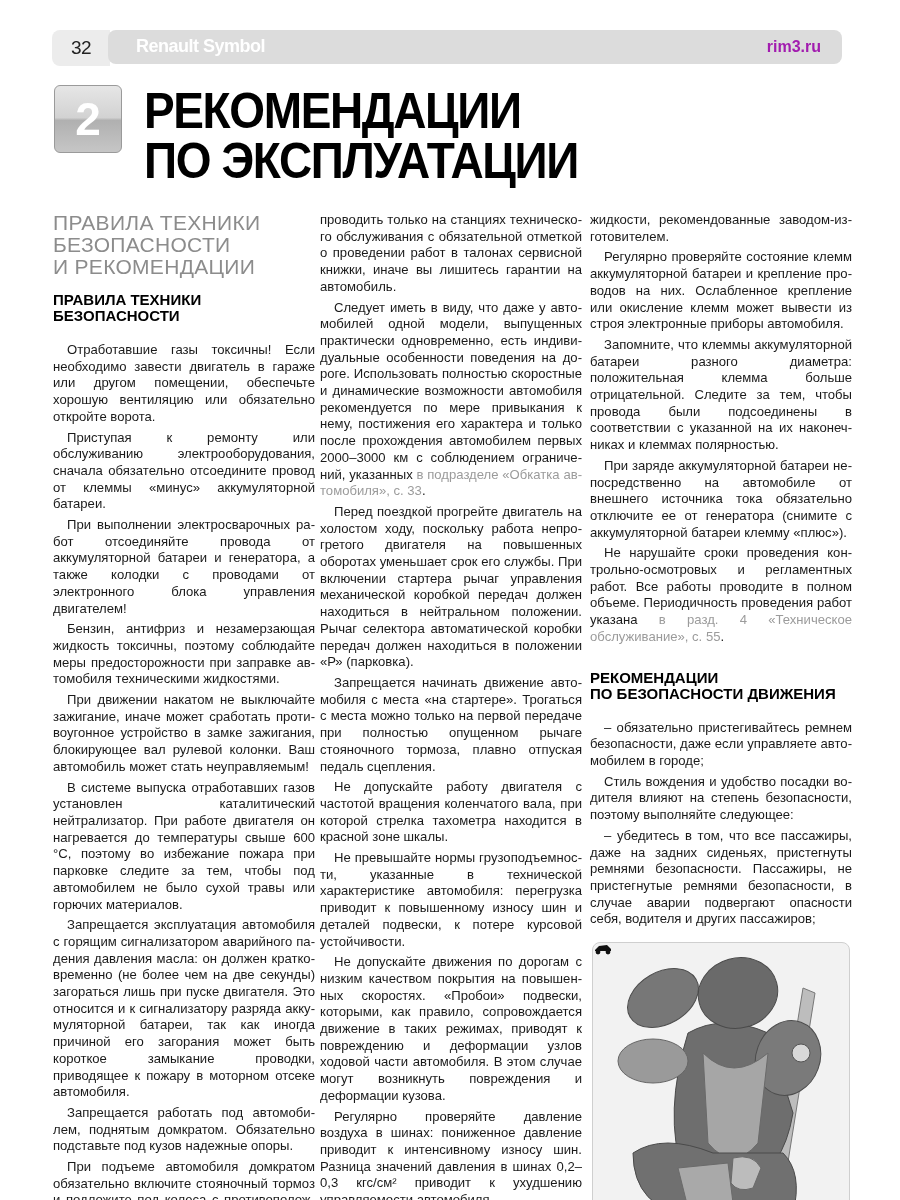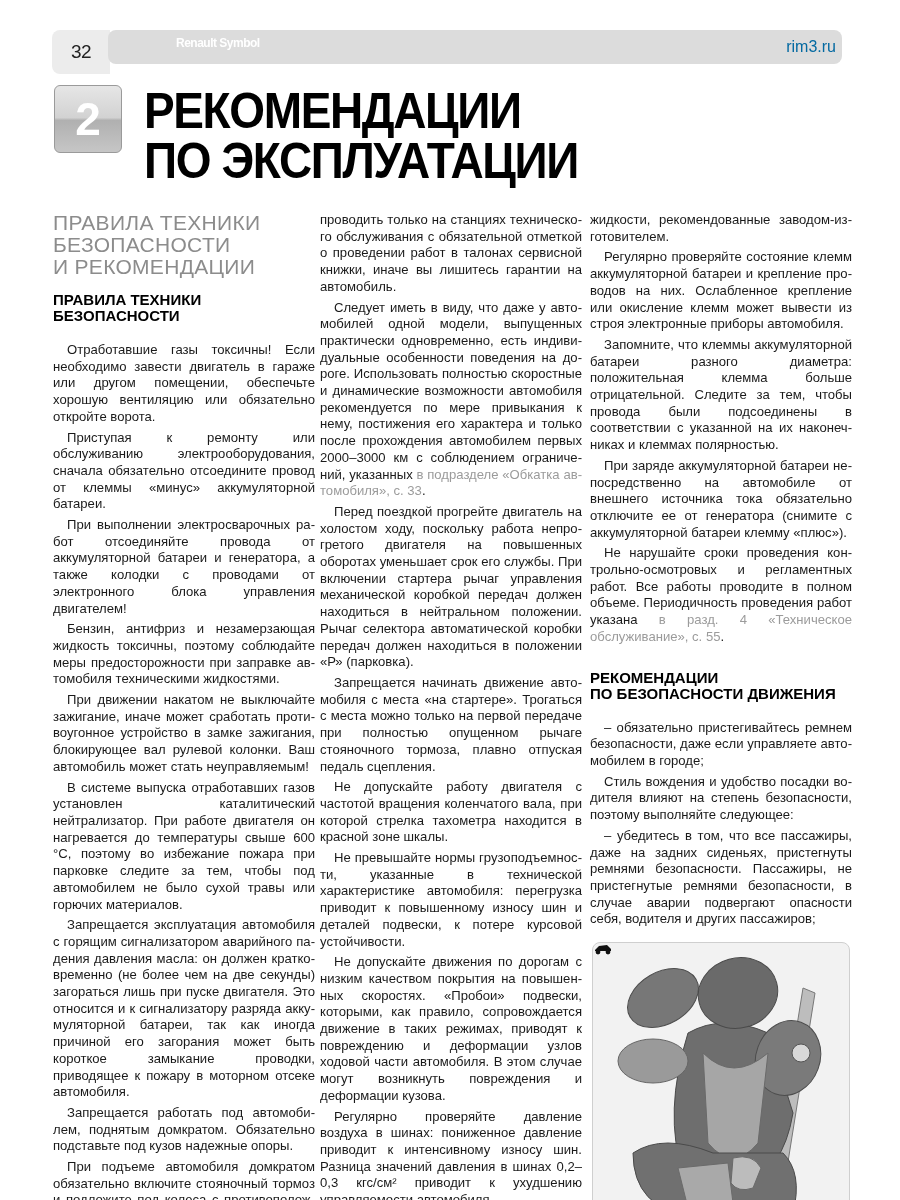--- a/index.html
+++ b/index.html
@@ -1,23 +1,23 @@
 <!DOCTYPE html>
 <html><head>
 <meta charset="utf-8">
 <style>
   html, body { margin: 0; padding: 0; background: #ffffff; }
   body { width: 900px; height: 1200px; position: relative; overflow: hidden; font-family: "Liberation Sans", sans-serif; color: #1a1a1a; }
 
   .header-bar { position: absolute; left: 52px; top: 30px; width: 790px; height: 34px; }
-  .page-num-tab { position: absolute; left: 0; top: 0; width: 58px; height: 44px; background: #ececec; border-radius: 8px 0 0 8px; display: flex; align-items: center; justify-content: center; font-size: 19px; color: #222; letter-spacing: -0.5px; }
+  .page-num-tab { position: absolute; left: 0; top: 0; width: 58px; height: 36px; background: #ececec; border-radius: 8px 0 0 8px; display: flex; align-items: center; justify-content: center; font-size: 19px; color: #222; letter-spacing: -0.5px; }
   .title-strip { position: absolute; left: 64px; top: 0; right: 0; height: 34px; background: #dcdcdc; border-radius: 0 8px 8px 0; }
   .title-strip::before { content: ""; position: absolute; left: -8px; top: 0; width: 12px; height: 34px; background: #dcdcdc; border-radius: 8px 0 0 8px; }
-  .book-title { position: absolute; left: 20px; top: 6px; font-size: 12px; color: #ffffff; font-weight: bold; letter-spacing: -0.5px; margin-left: 40px; }
-  .site-name { position: absolute; right: 6px; top: 8px; font-size: 16px; color: #0369a1; font-weight: normal; }
+  .book-title { position: absolute; left: 20px; top: 6px; font-size: 18px; color: #ffffff; font-weight: bold; letter-spacing: -0.5px; }
+  .site-name { position: absolute; right: 21px; top: 8px; font-size: 16px; color: #a21caf; font-weight: bold; }
 
   .chapter-badge { position: absolute; left: 54px; top: 85px; width: 66px; height: 66px; border-radius: 6px; border: 1px solid #9a9a9a; background: linear-gradient(#e6e6e6 0%, #d2d2d2 48%, #b0b0b0 52%, #c6c6c6 100%); display: flex; align-items: center; justify-content: center; font-size: 46px; font-weight: bold; color: #ffffff; }
   .chapter-title { position: absolute; left: 144px; top: 86px; font-size: 50px; font-weight: bold; line-height: 50px; color: #000; letter-spacing: -1.5px; transform: scaleX(0.92); transform-origin: left top; }
 
   .col { position: absolute; top: 212px; width: 262px; font-size: 13.1px; line-height: 16.7px; text-align: justify; }
   .col1 { left: 53px; }
   .col2 { left: 320px; }
   .col3 { left: 590px; }
   .col p { margin: 0 0 4px 0; text-indent: 14px; hyphens: manual; }
   .col p.no-indent { text-indent: 0; }

